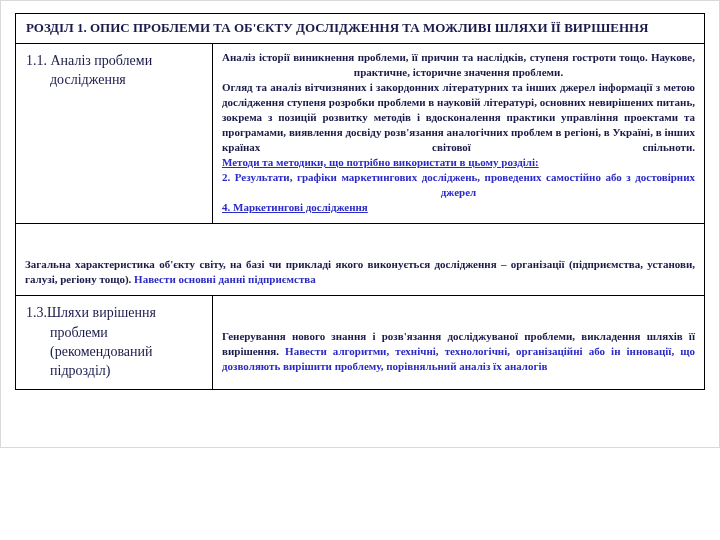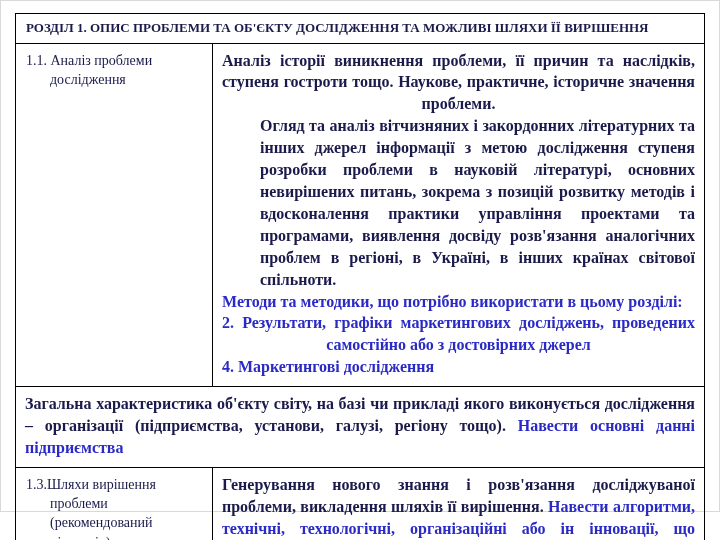--- a/index.html
+++ b/index.html
@@ -4,21 +4,21 @@
 <style>
   * { margin: 0; padding: 0; box-sizing: border-box; }
   html, body {
     width: 720px; height: 540px;
     background: #ffffff;
     font-family: "Liberation Serif", serif;
     overflow: hidden;
   }
   .page {
     position: relative;
-    width: 720px; height: 512px;
+    width: 720px; height: 448px;
     background: var(--background, #ffffff);
     border: 1px solid #d9d9d9;
     padding: 12px 14px 0 14px;
   }
   .doc-table {
     width: 100%;
     border: 1px solid var(--border, #000);
     color: var(--dark-text, #1a1a4b);
   }
   .header-row {
@@ -37,28 +37,28 @@
     border-right: 1px solid var(--border, #000);
     padding: 7px 8px 8px 10px;
     font-size: 14px;
     line-height: 1.38;
   }
   .hang { padding-left: 24px; text-indent: -24px; }
   .cell-right {
     flex: 1 1 auto;
     padding: 6px 9px 8px 9px;
     font-weight: bold;
-    font-size: 16px;
+    font-size: 11px;
     line-height: 1.37;
     text-align: justify;
   }
   .p-center-last { text-align: justify; text-align-last: center; }
-  .p-justify-last { text-align: justify; text-align-last: justify; margin-left: 38px; }
-  .p-left-last { text-align: justify; text-align-last: left; }
-  .line-left { text-align: center; text-align-last: left; }
+  .p-justify-last { text-align: justify; text-align-last: justify; }
+  .p-left-last { text-align: justify; text-align-last: left; margin-top: 27px; }
+  .line-left { text-align: center; text-align-last: left; text-decoration: underline; }
   .blue { color: var(--blue-text, #2a2ac6); }
 </style>
 </head>
 <body>
 
 <div class="page">
   <div class="doc-table">
 
     <div class="header-row">
       <div class="hang-sm">РОЗДІЛ 1. ОПИС ПРОБЛЕМИ ТА ОБ'ЄКТУ ДОСЛІДЖЕННЯ ТА МОЖЛИВІ ШЛЯХИ ЇЇ ВИРІШЕННЯ</div>

